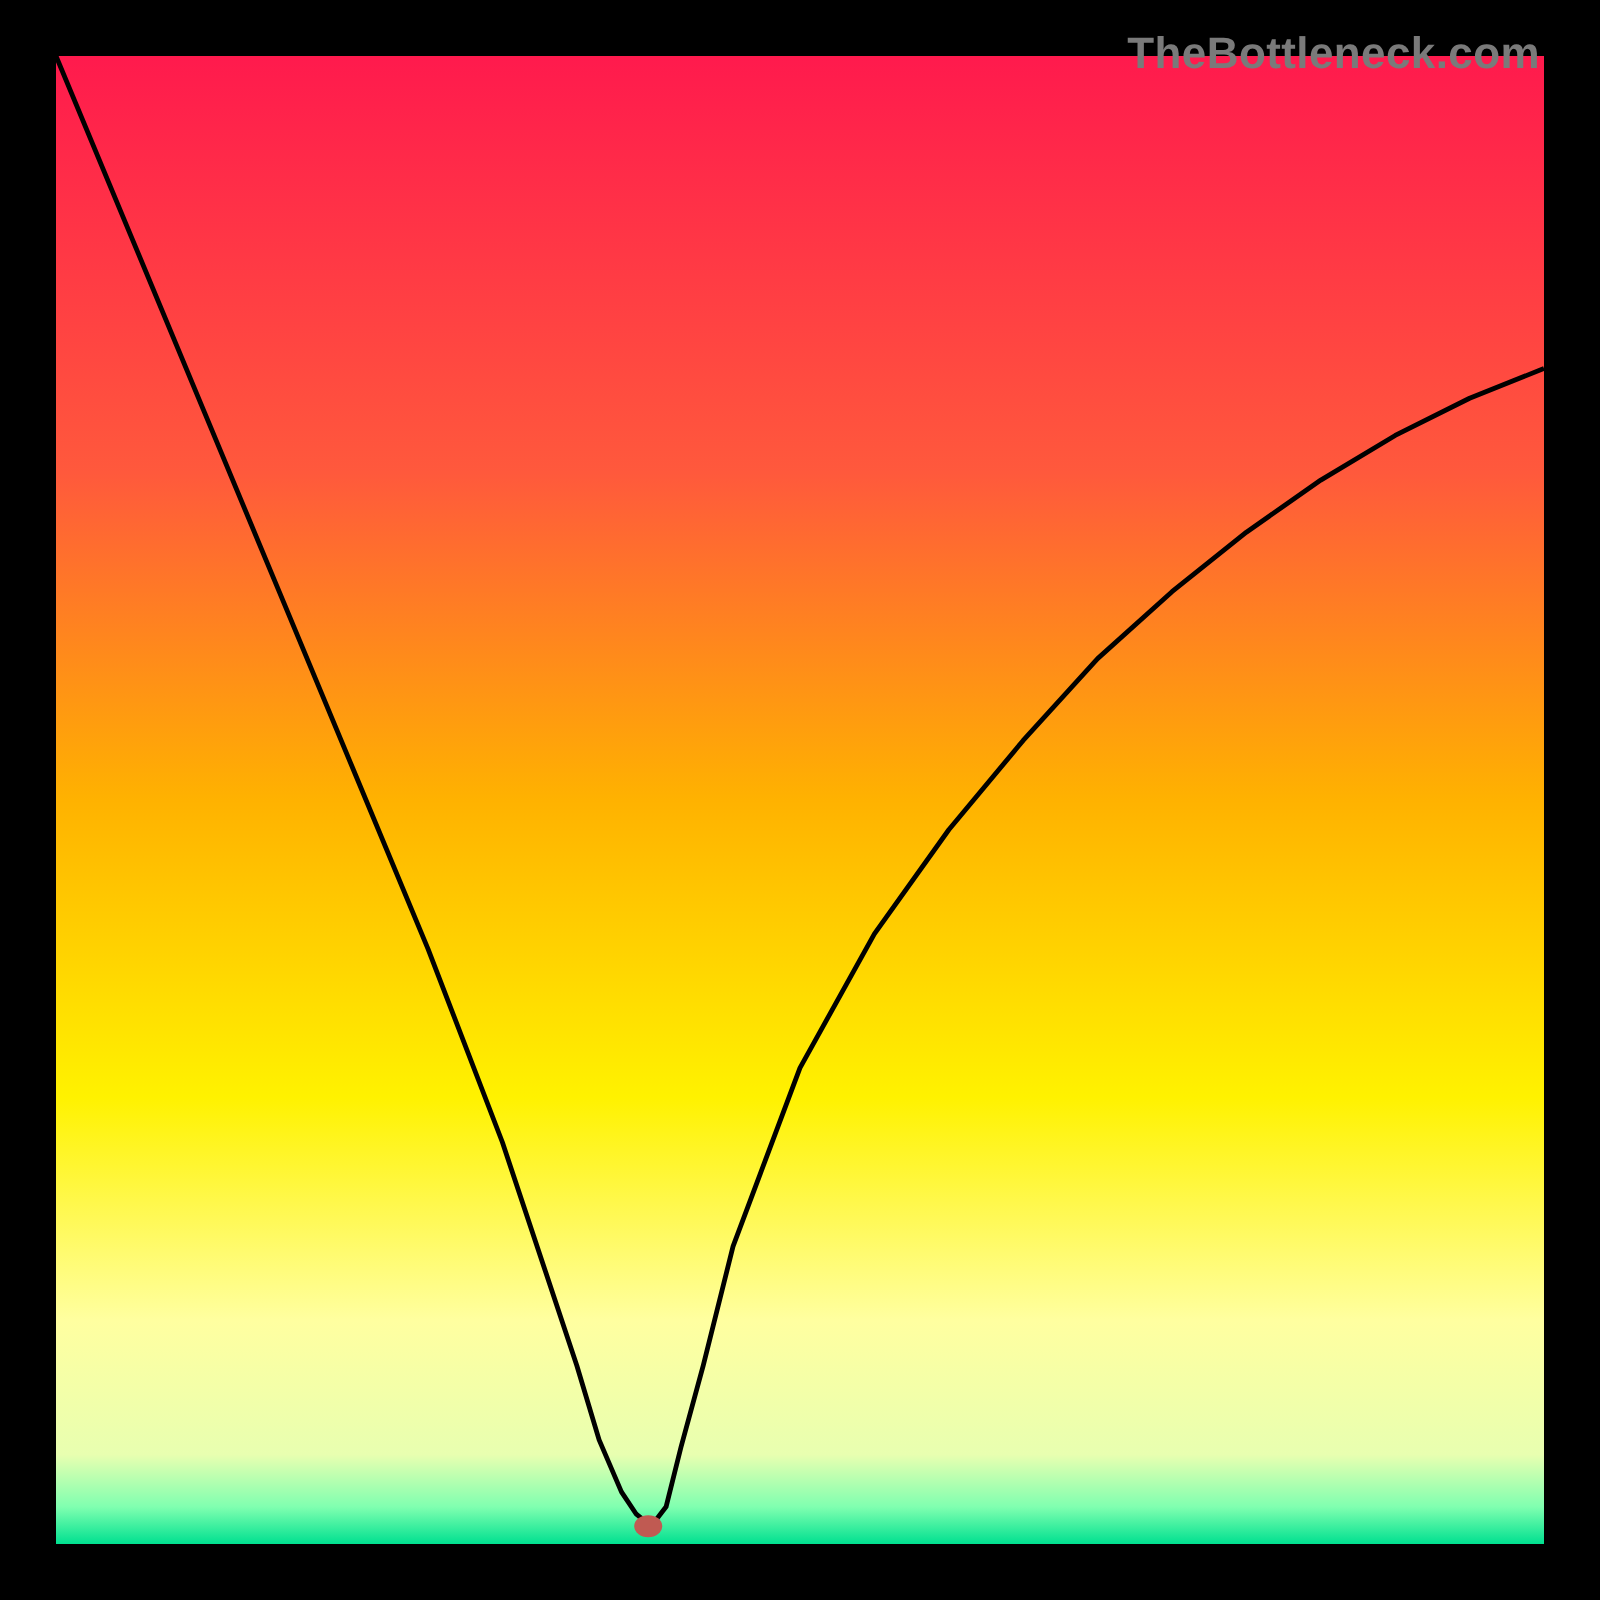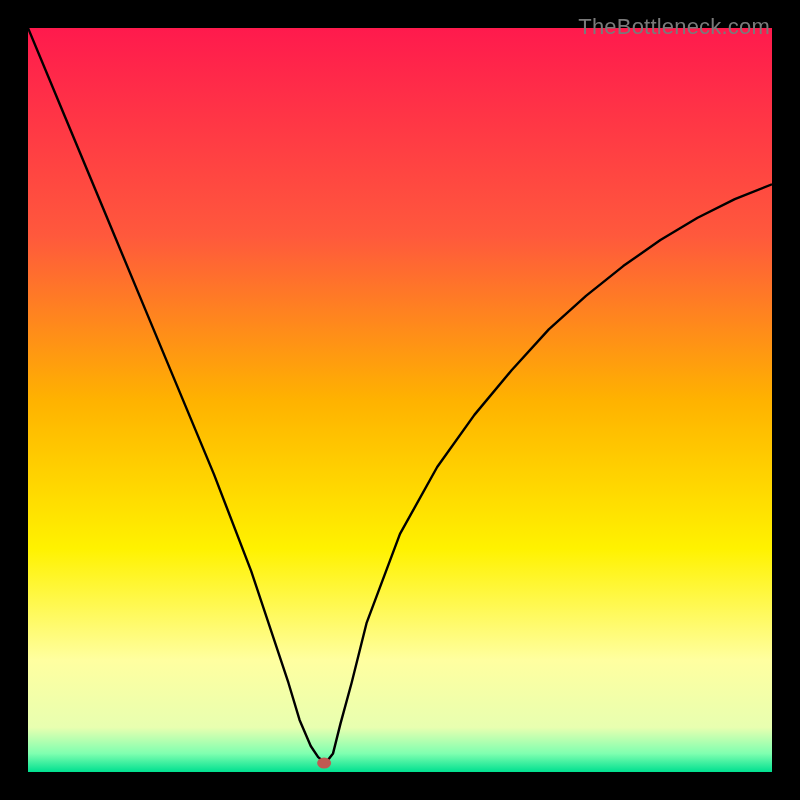--- a/index.html
+++ b/index.html
@@ -26,21 +26,21 @@
     width: 744px;
     height: 744px;
     overflow: hidden;
   }
   .watermark {
     position: absolute;
     top: 0px;
     right: 16px;
     color: #7a7a7a;
     font-size: 22px;
-    font-weight: 400;
+    font-weight: 700;
     letter-spacing: 0.2px;
     z-index: 3;
   }
   svg {
     display: block;
   }
 </style>
 </head>
 <body>
 

